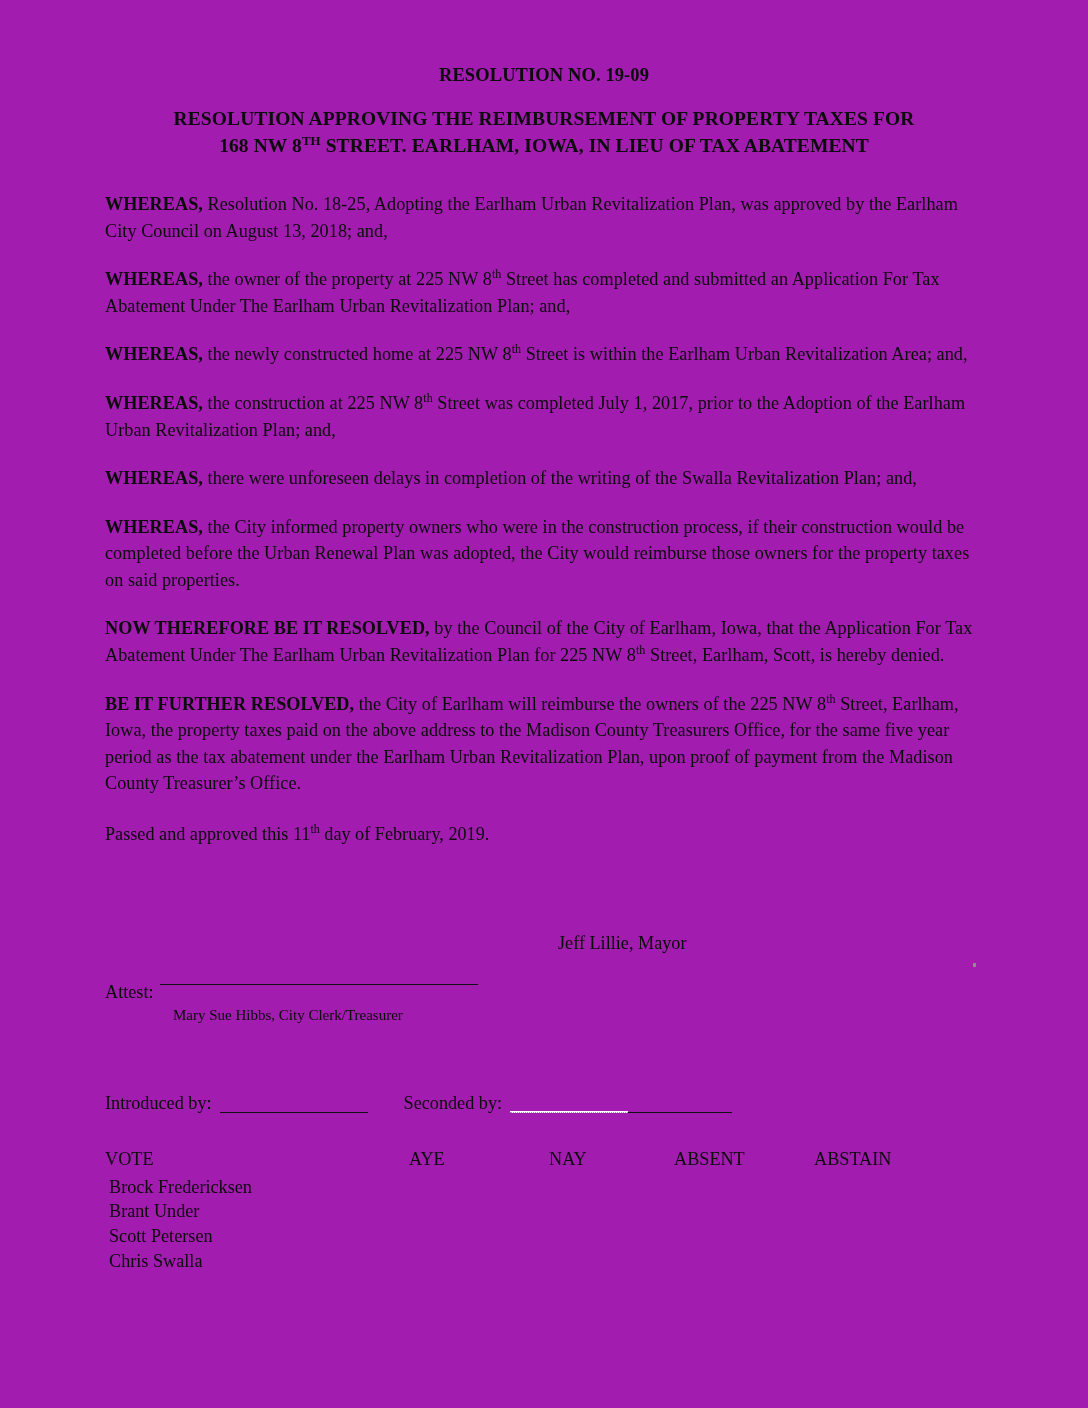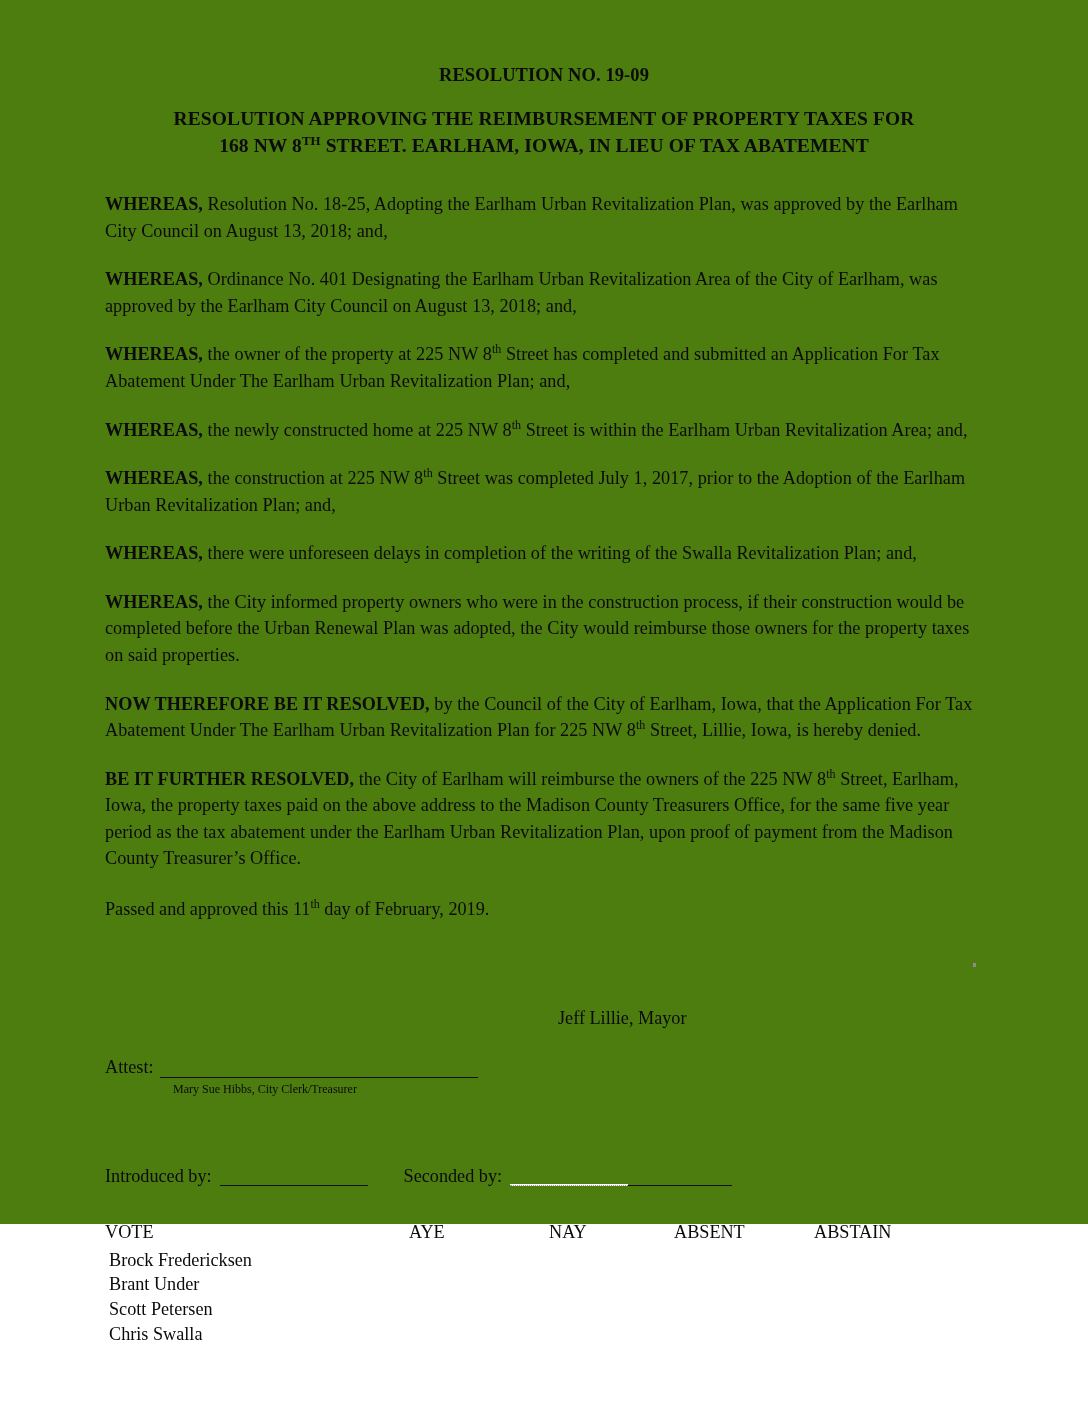--- a/index.html
+++ b/index.html
@@ -12,22 +12,22 @@
     width: 1088px;
     height: 1408px;
     font-family: "Liberation Serif", "DejaVu Serif", serif;
     color: #0b0b0b;
     position: relative;
     overflow: hidden;
   }
   .page {
     position: relative;
     width: 1088px;
-    height: 1224px;
-    background: #4d7c0f;
+    height: 1408px;
+    background: #a21caf;
     padding: 0;
   }
   .content {
     position: absolute;
     left: 105px;
     top: 0;
     width: 878px;
   }
 
   
@@ -78,36 +78,35 @@
   
   .sig-area { margin-top: 0; }
   .mayor-line {
     margin-top: 86px;
     padding-left: 453px;
     font-size: 18.2px;
   }
   .attest-row {
     margin-top: 29px;
     display: flex;
-    align-items: flex-end;
   }
   .attest-label {
     font-size: 18.2px;
     line-height: 1;
     padding-bottom: 1px;
   }
   .attest-rule {
     display: inline-block;
     width: 318px;
     border-bottom: 1.4px solid #111;
     margin-left: 6px;
     height: 1px;
   }
   .clerk-name {
-    font-size: 12px;
+    font-size: 15px;
     margin-top: 4px;
     padding-left: 68px;
   }
 
   
   .vote-block { margin-top: 70px; }
   .motion-row {
     display: flex;
     align-items: flex-end;
     font-size: 18.2px;
@@ -185,33 +184,32 @@
       <div class="doc-subtitle">
         <span class="ln">RESOLUTION APPROVING THE REIMBURSEMENT OF PROPERTY TAXES FOR</span>
         <span class="ln"><span>168 NW 8</span><sup>TH</sup><span> STREET. EARLHAM, IOWA, IN LIEU OF TAX ABATEMENT</span></span>
       </div>
     </div>
 
     <div class="body-block">
 
       <p class="para"><span class="lead">WHEREAS,</span><span> Resolution No. 18-25, Adopting the Earlham Urban Revitalization Plan, was approved by the Earlham City Council on August 13, 2018; and,</span></p>
 
-      <p class="para"><span class="lead">WHEREAS,</span><span> Ordinance No. 401 Designating the Earlham Urban Revitalization Area of the City of Earlham, was approved by the Earlham City Council on August 13, 2018; and,</span></p>
 
       <p class="para"><span class="lead">WHEREAS,</span><span> the owner of the property at 225 NW 8</span><sup>th</sup><span> Street has completed and submitted an Application For Tax Abatement Under The Earlham Urban Revitalization Plan; and,</span></p>
 
       <p class="para"><span class="lead">WHEREAS,</span><span> the newly constructed home at 225 NW 8</span><sup>th</sup><span> Street is within the Earlham Urban Revitalization Area; and,</span></p>
 
       <p class="para"><span class="lead">WHEREAS,</span><span> the construction at 225 NW 8</span><sup>th</sup><span> Street was completed July 1, 2017, prior to the Adoption of the Earlham Urban Revitalization Plan; and,</span></p>
 
       <p class="para"><span class="lead">WHEREAS,</span><span> there were unforeseen delays in completion of the writing of the Swalla Revitalization Plan; and,</span></p>
 
       <p class="para"><span class="lead">WHEREAS,</span><span> the City informed property owners who were in the construction process, if their construction would be completed before the Urban Renewal Plan was adopted, the City would reimburse those owners for the property taxes on said properties.</span></p>
 
-      <p class="para"><span class="lead">NOW THEREFORE BE IT RESOLVED,</span><span> by the Council of the City of Earlham, Iowa, that the Application For Tax Abatement Under The Earlham Urban Revitalization Plan for 225 NW 8</span><sup>th</sup><span> Street, Lillie, Iowa, is hereby denied.</span></p>
+      <p class="para"><span class="lead">NOW THEREFORE BE IT RESOLVED,</span><span> by the Council of the City of Earlham, Iowa, that the Application For Tax Abatement Under The Earlham Urban Revitalization Plan for 225 NW 8</span><sup>th</sup><span> Street, Earlham, Scott, is hereby denied.</span></p>
 
       <p class="para"><span class="lead">BE IT FURTHER RESOLVED,</span><span> the City of Earlham will reimburse the owners of the 225 NW 8</span><sup>th</sup><span> Street, Earlham, Iowa, the property taxes paid on the above address to the Madison County Treasurers Office, for the same five year period as the tax abatement under the Earlham Urban Revitalization Plan, upon proof of payment from the Madison County Treasurer’s Office.</span></p>
 
       <div class="passed-line"><span>Passed and approved this 11</span><sup>th</sup><span> day of February, 2019.</span></div>
     </div>
 
     <div class="sig-area">
       <div class="mayor-line">Jeff Lillie, Mayor</div>
 
       <div class="attest-row">

